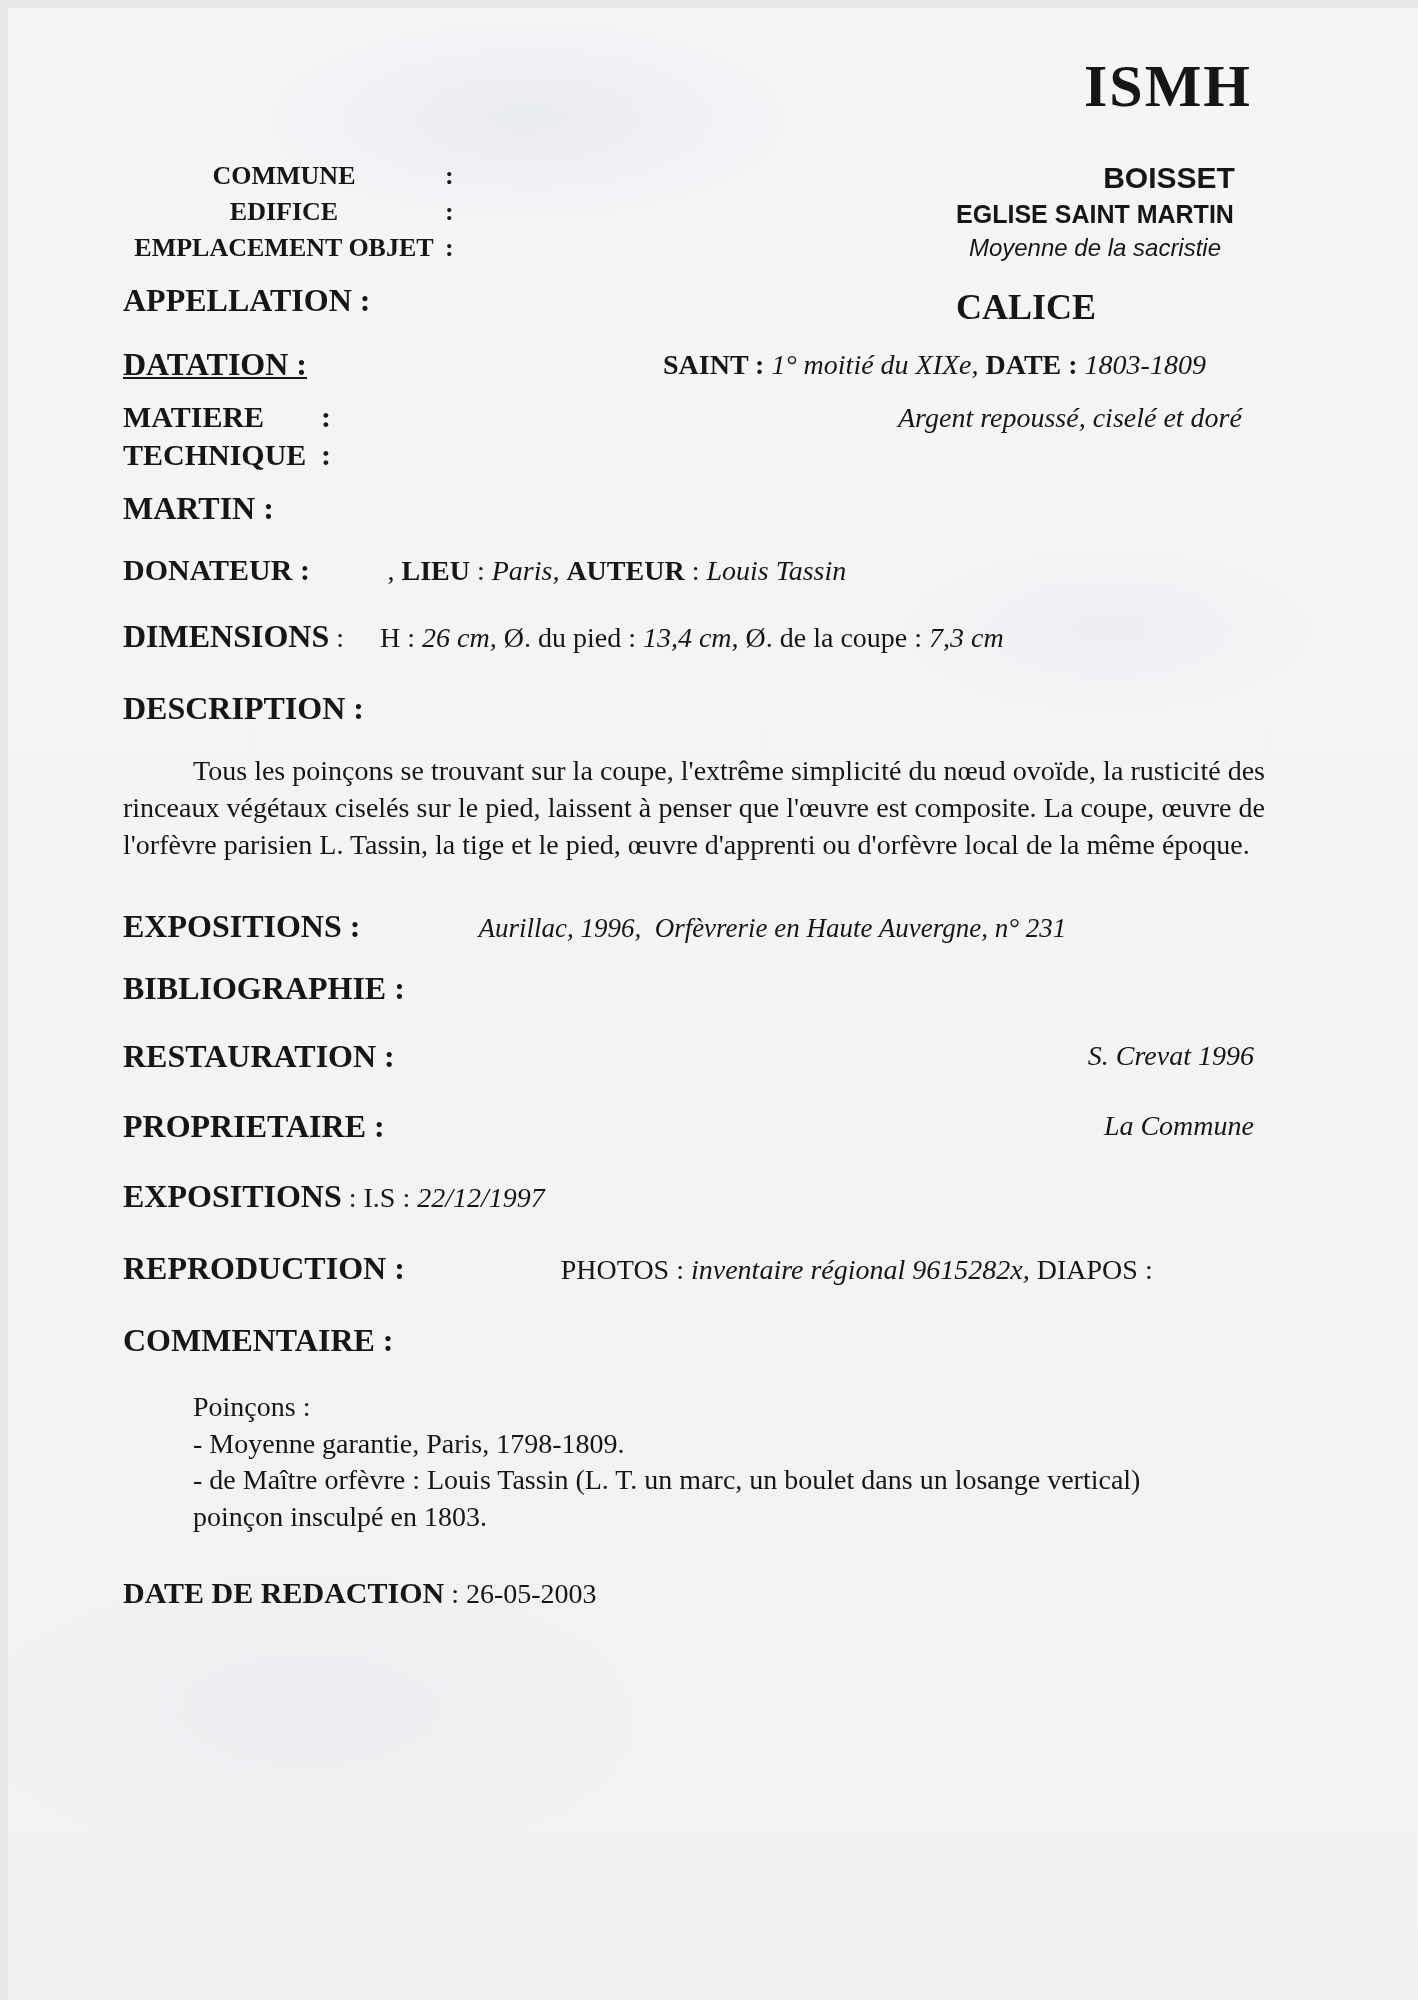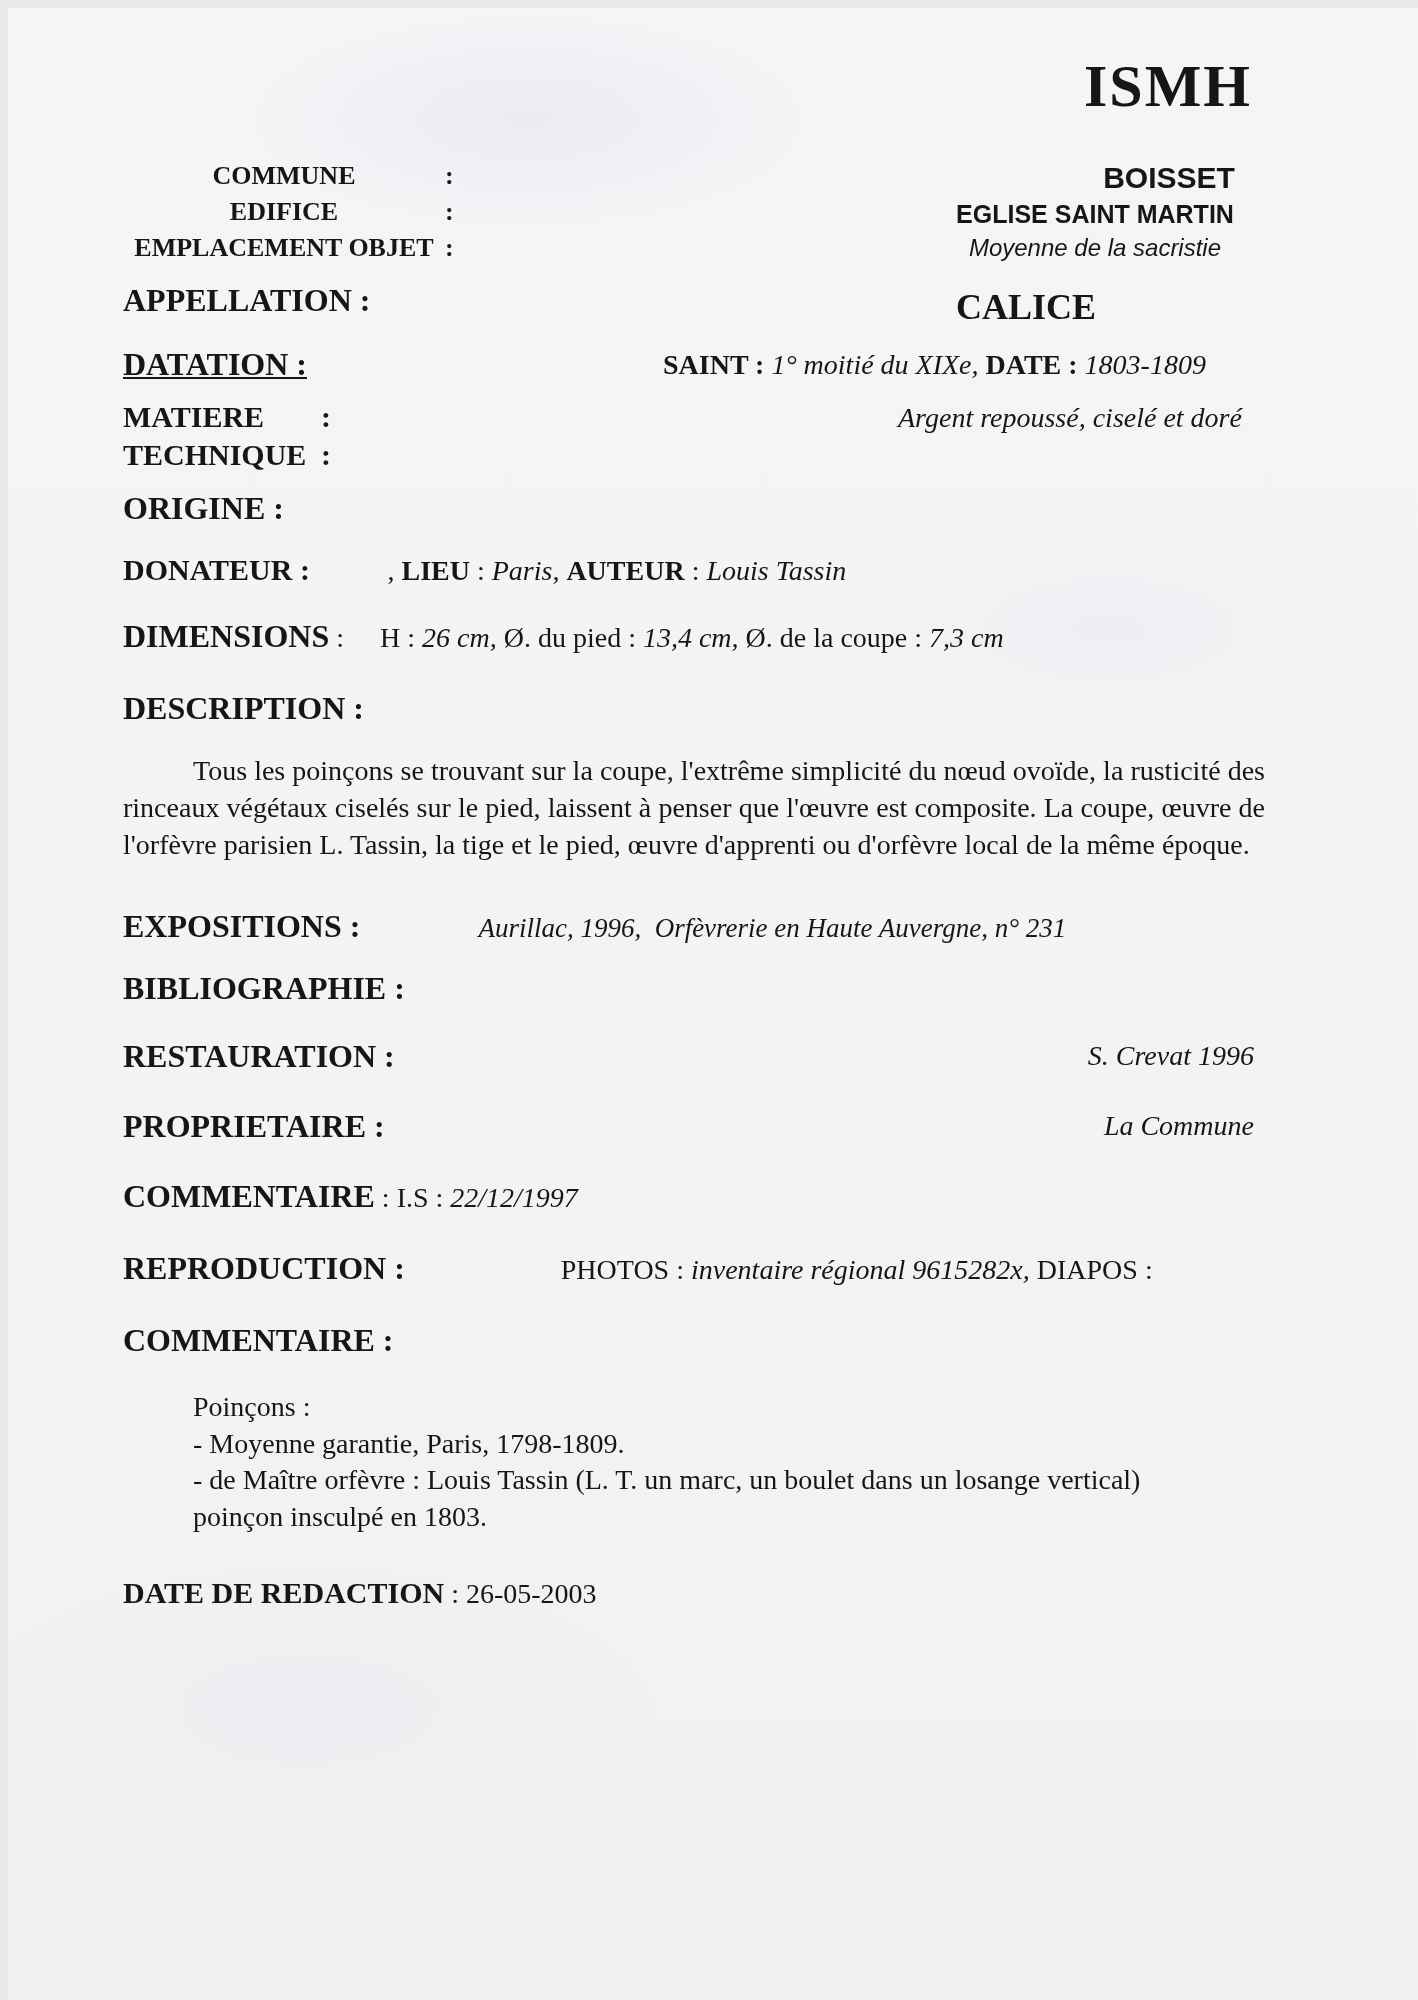--- a/index.html
+++ b/index.html
@@ -99,38 +99,38 @@
         <span class="ml-word">MATIERE</span>
         <span class="ml-colon">:</span>
       </div>
     <div class="ml-row">
         <span class="ml-word">TECHNIQUE</span>
         <span class="ml-colon">:</span>
       </div>
   </div>
   <div class="abs argent-value">Argent repoussé, ciselé et doré</div>
 
-  <div class="row" style="top:480px;"><span class="lbl">ORIGINE :</span></div>
+  <div class="row" style="top:480px;"><span class="lbl">MARTIN :</span></div>
 
   <div class="row" style="top:543px;"><span class="lbl-sm">DONATEUR : </span><span class="gap-don rg">, </span><span class="b">LIEU</span><span class="rg"> : </span><span class="it">Paris, </span><span class="b">AUTEUR</span><span class="rg"> : </span><span class="it">Louis Tassin</span></div>
 
   <div class="row" style="top:608px;"><span class="lbl">DIMENSIONS</span><span class="rg"> :  </span><span class="gap-dim rg">H : </span><span class="it">26 cm, </span><span class="rg">Ø. du pied : </span><span class="it">13,4 cm, </span><span class="rg">Ø. de la coupe : </span><span class="it">7,3 cm</span></div>
 
   <div class="row" style="top:680px;"><span class="lbl">DESCRIPTION :</span></div>
   <div class="abs desc-par">Tous les poinçons se trouvant sur la coupe, l'extrême simplicité du nœud ovoïde, la rusticité des rinceaux végétaux ciselés sur le pied, laissent à penser que l'œuvre est composite. La coupe, œuvre de l'orfèvre parisien L. Tassin, la tige et le pied, œuvre d'apprenti ou d'orfèvre local de la même époque.</div>
 
   <div class="row" style="top:898px;"><span class="lbl">EXPOSITIONS :</span><span class="gap-exp it" style="font-size:27px;">Aurillac, 1996,  Orfèvrerie en Haute Auvergne, n° 231</span></div>
 
   <div class="row" style="top:960px;"><span class="lbl">BIBLIOGRAPHIE :</span></div>
 
   <div class="row" style="top:1028px;"><span class="lbl">RESTAURATION :</span><span class="rvalue">S. Crevat 1996</span></div>
 
   <div class="row" style="top:1098px;"><span class="lbl">PROPRIETAIRE :</span><span class="rvalue">La Commune</span></div>
 
-  <div class="row" style="top:1168px;"><span class="lbl">COMMENTAIRE</span><span class="rg"> : </span><span class="rg">I.S : </span><span class="it">22/12/1997</span></div>
+  <div class="row" style="top:1168px;"><span class="lbl">EXPOSITIONS</span><span class="rg"> : </span><span class="rg">I.S : </span><span class="it">22/12/1997</span></div>
 
   <div class="row" style="top:1240px;"><span class="lbl">REPRODUCTION : </span><span class="gap-rep rg">PHOTOS : </span><span class="it">inventaire régional 9615282x, </span><span class="rg">DIAPOS :</span></div>
 
   <div class="row" style="top:1312px;"><span class="lbl">COMMENTAIRE :</span></div>
   <div class="abs comm-block">
     <div>Poinçons :</div>
     <div>- Moyenne garantie, Paris, 1798-1809.</div>
     <div>- de Maître orfèvre : Louis Tassin (L. T. un marc, un boulet dans un losange vertical)</div>
     <div>poinçon insculpé en 1803.</div>
   </div>

